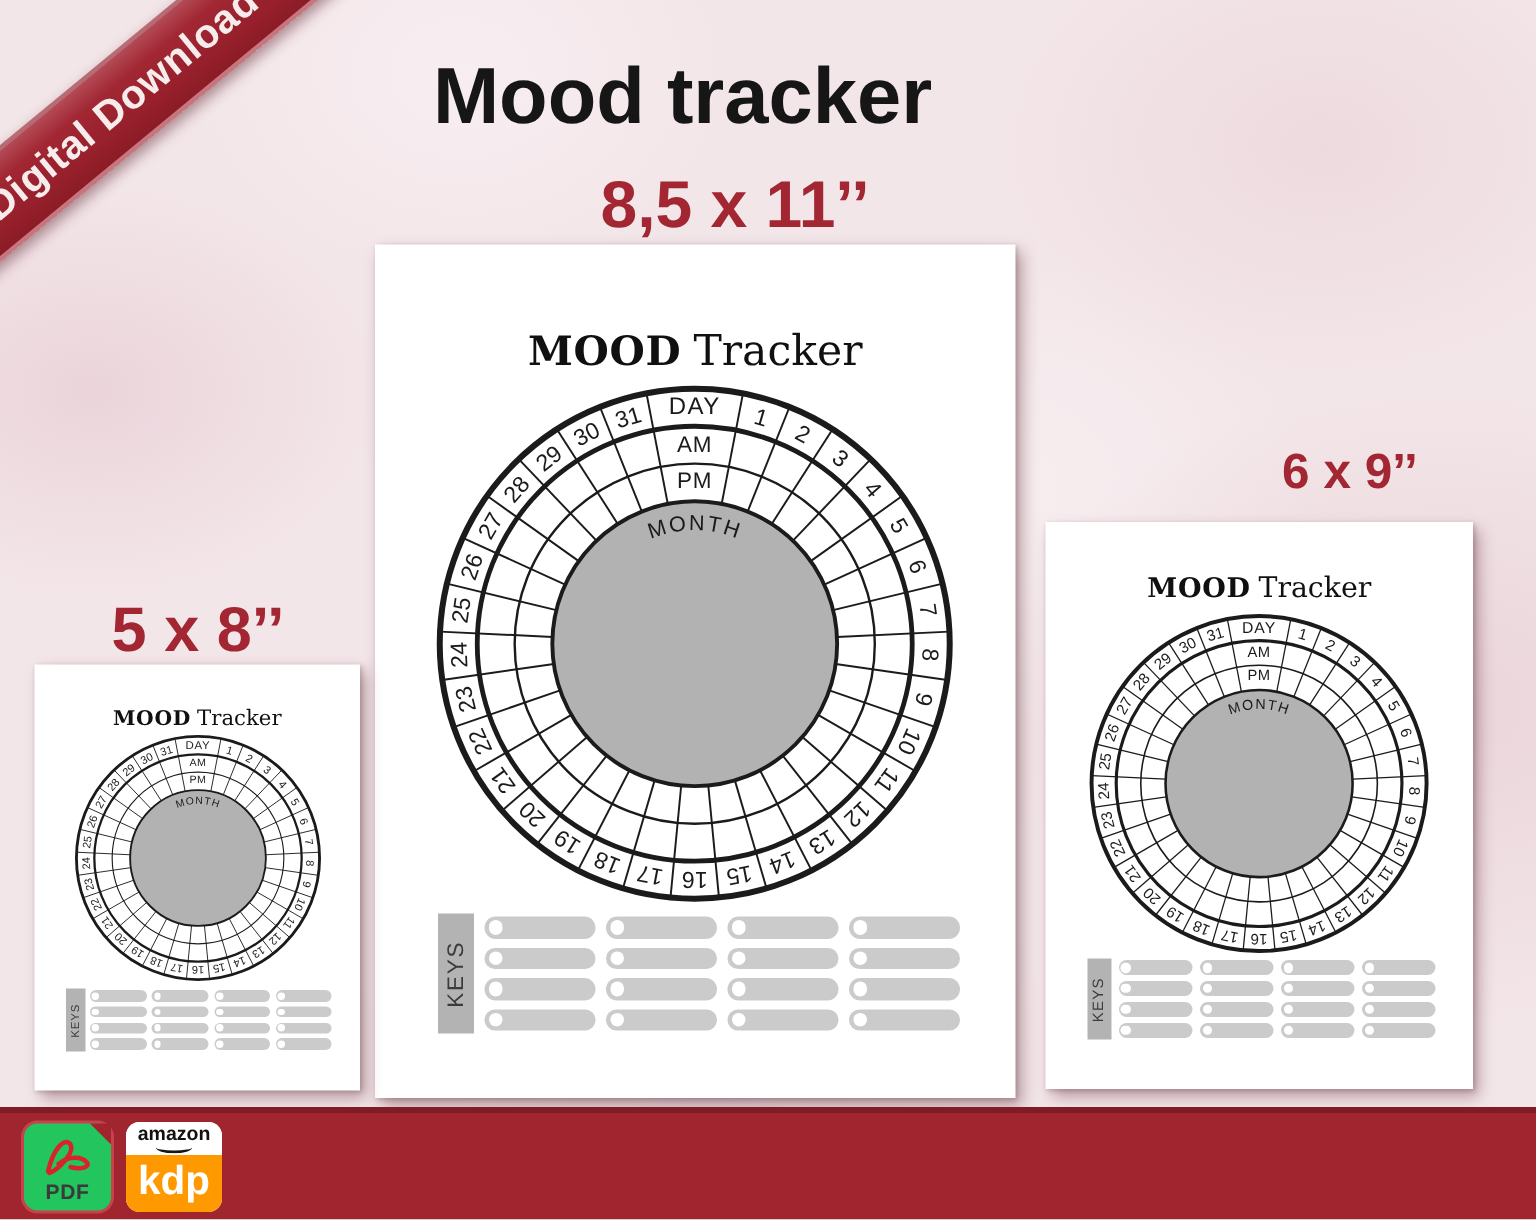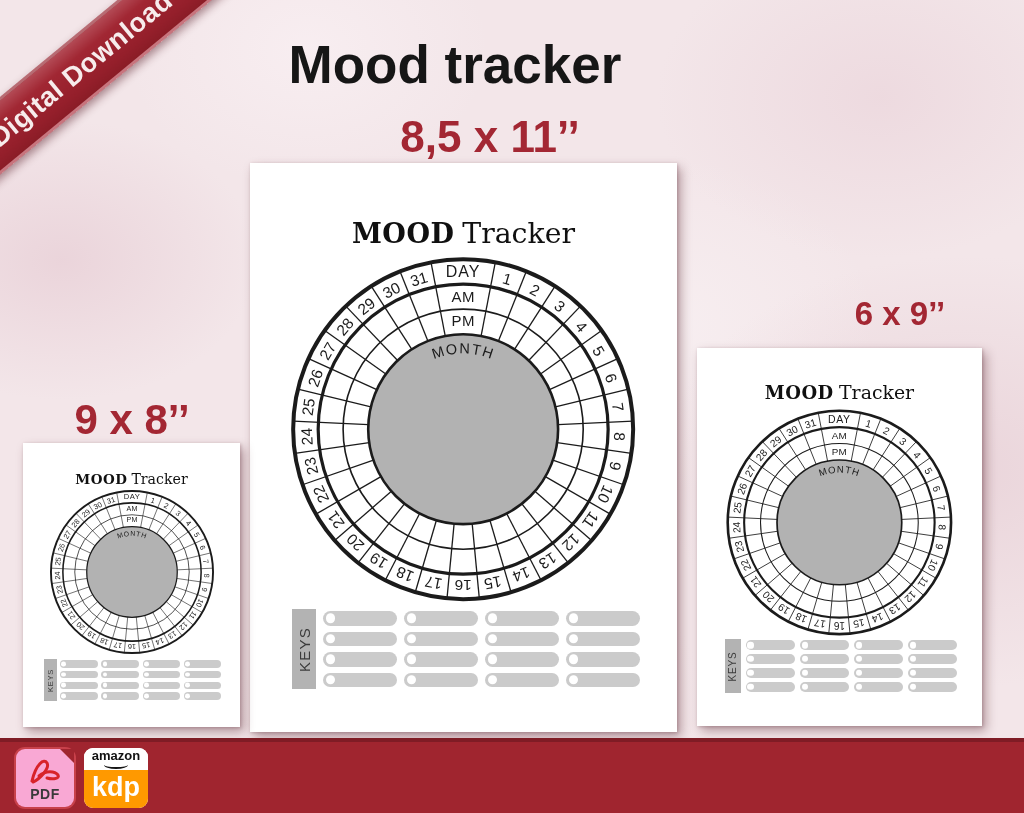--- a/index.html
+++ b/index.html
@@ -41,21 +41,21 @@
   .keys-label span{transform:rotate(-90deg);color:#3b3b3b;font-weight:400;white-space:nowrap;}
   .keys-grid{display:grid;}
   .key-bar{background:var(--key-bar-gray);border-radius:99px;position:relative;}
   .key-dot{position:absolute;top:50%;transform:translateY(-50%);background:#fff;border-radius:50%;}
   
   .footer-bar{position:absolute;left:0;bottom:0;width:1024px;height:75px;
     background:var(--footer-red);border-top:4px solid #7f1c25;box-sizing:border-box;
     display:flex;align-items:center;}
   .footer-text{flex:1;text-align:center;color:#fff;font-weight:700;font-size:33px;
     letter-spacing:.3px;white-space:nowrap;}
-  .pdf-icon{width:58px;height:58px;margin-left:16px;background:#f9a8d4;border-radius:9px;
+  .pdf-icon{width:58px;height:58px;margin-left:16px;background:#22c55e;border-radius:9px;
     position:relative;flex:none;box-shadow:0 0 0 2px #c8414b;}
   .pdf-fold{position:absolute;top:0;right:0;width:0;height:0;
     border-top:14px solid var(--footer-red);border-left:14px solid transparent;}
   .pdf-swirl{position:absolute;left:50%;top:6px;transform:translateX(-50%);}
   .pdf-text{position:absolute;left:0;right:0;bottom:5px;text-align:center;
     font-size:14px;font-weight:700;color:#3a3a3a;letter-spacing:.5px;}
   .kdp-logo{width:64px;height:60px;margin-right:14px;margin-left:10px;border-radius:9px;
     overflow:hidden;background:#fff;display:flex;flex-direction:column;flex:none;}
   .kdp-top{height:22px;background:#fff;display:flex;flex-direction:column;
     align-items:center;justify-content:center;line-height:1;}
@@ -336,21 +336,21 @@
             </div>
             <div class="key-bar">
               <span class="key-dot" style="left: 1.66862px; width: 6.34075px; height: 6.34075px;"></span>
             </div>
             <div class="key-bar">
               <span class="key-dot" style="left: 1.66862px; width: 6.34075px; height: 6.34075px;"></span>
             </div>
           </div>
         </div>
       </div>
-      <div class="size-label" style="left: 132px; top: 396px; font-size: 42px;">9 x 8’’</div>
+      <div class="size-label" style="left: 132px; top: 396px; font-size: 42px;">5 x 8’’</div>
       <div class="page" style="left: 23px; top: 443px; width: 217px; height: 284px;">
         <div class="page-heading" style="top: 27px;"><span class="mood-word" style="font-size: 13.5px;">MOOD</span><span class="tracker-word" style="font-size: 14.175px;">Tracker</span></div>
         <svg width="170" height="170" viewBox="0 0 170 170" class="tracker-svg" style="left: 23.5px; top: 44px;">
           <g stroke="#1b1b1b" stroke-width="0.6197674418604652">
             <line x1="93.5662683247296" y1="40.55397944710084" x2="100.33815317665184" y2="5.418104419522493"></line>
             <line x1="101.82292939300906" y1="42.97835387996049" x2="115.12194553433119" y2="9.759017521836896"></line>
             <line x1="109.47156596131018" y1="46.92150008992941" x2="128.81705229843624" y2="16.819335769379848"></line>
             <line x1="116.23573637572632" y1="52.2409024992121" x2="140.92849662825955" y2="26.343880865205342"></line>
             <line x1="121.8709658936064" y1="58.74430404516927" x2="151.0185393696609" y2="37.98841093359008"></line>
             <line x1="126.17358263772692" y1="66.1966548514826" x2="158.7225000886162" y2="51.33206231833548"></line>

